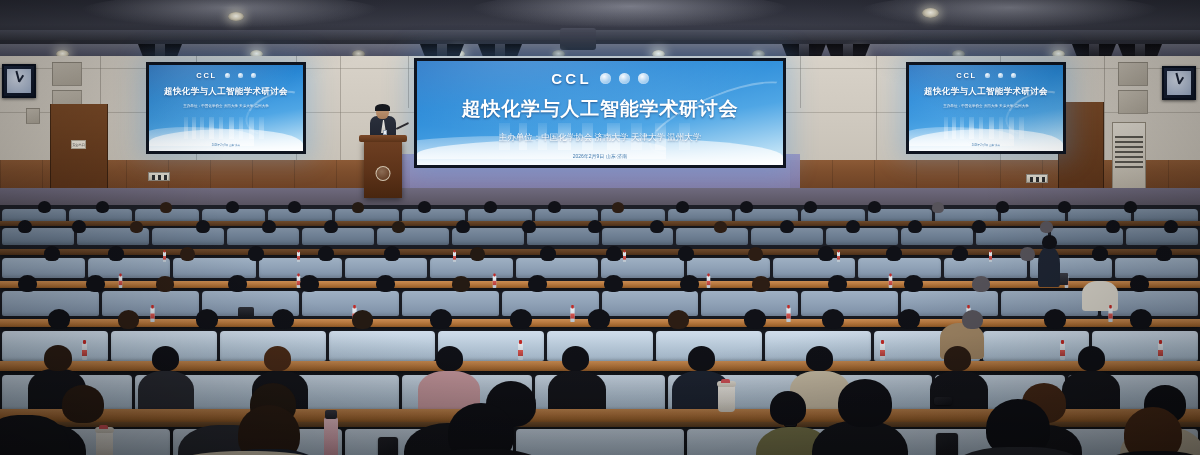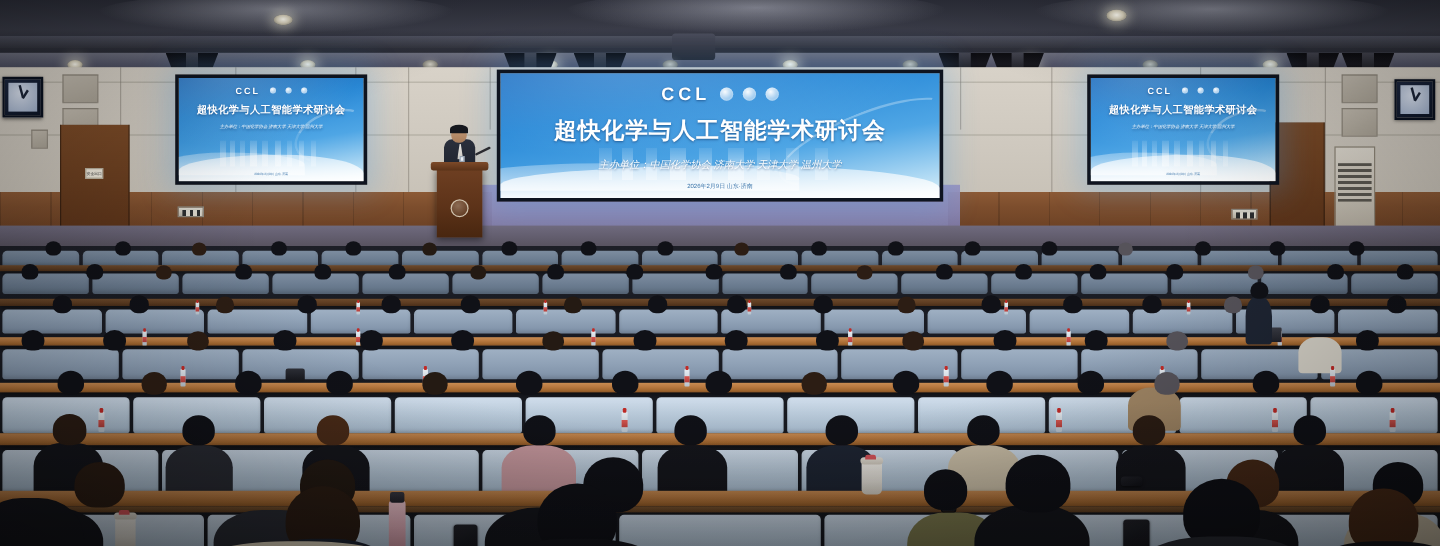--- a/index.html
+++ b/index.html
@@ -184,21 +184,21 @@
     text-align:center;
   }
   .scr-brandrow { display:flex; align-items:center; justify-content:center; gap:.5em; }
   .scr-ccl { font-weight:bold; letter-spacing:.22em; color:#ffffff; }
   .scr-seal {
     display:inline-block; border-radius:50%;
     background:radial-gradient(circle at 38% 32%, rgba(255,255,255,.96), rgba(205,228,248,.7) 60%, rgba(150,200,240,.55));
     box-shadow:0 0 2px rgba(255,255,255,.7) inset;
   }
   .scr-title { font-weight:bold; letter-spacing:.04em; white-space:nowrap; }
-  .scr-sub { white-space:nowrap; opacity:.96;font-style:italic; }
+  .scr-sub { white-space:nowrap; opacity:.96; }
   .scr-date { white-space:nowrap; color:#2d6ba4; text-shadow:none; opacity:.9; }
 
   
   #screen-center .scr-content { padding-top:9px; }
   #screen-center .scr-ccl   { font-size:15px; }
   #screen-center .scr-seal  { width:11px; height:11px; }
   #screen-center .scr-title { font-size:19px; margin-top:9px; }
   #screen-center .scr-sub   { font-size:8.5px; margin-top:10px; }
   #screen-center .scr-date  { font-size:5px; position:absolute; bottom:6px; left:0; right:0; }
 

